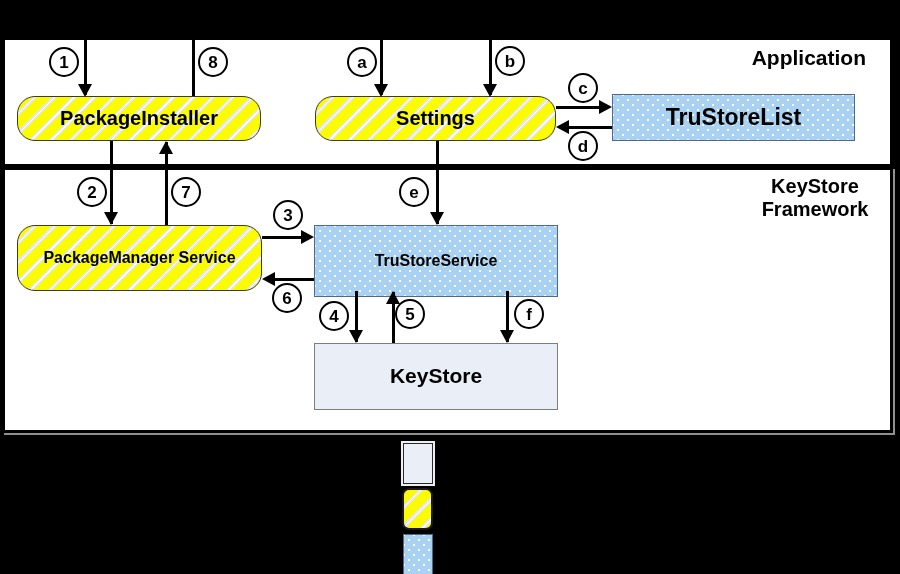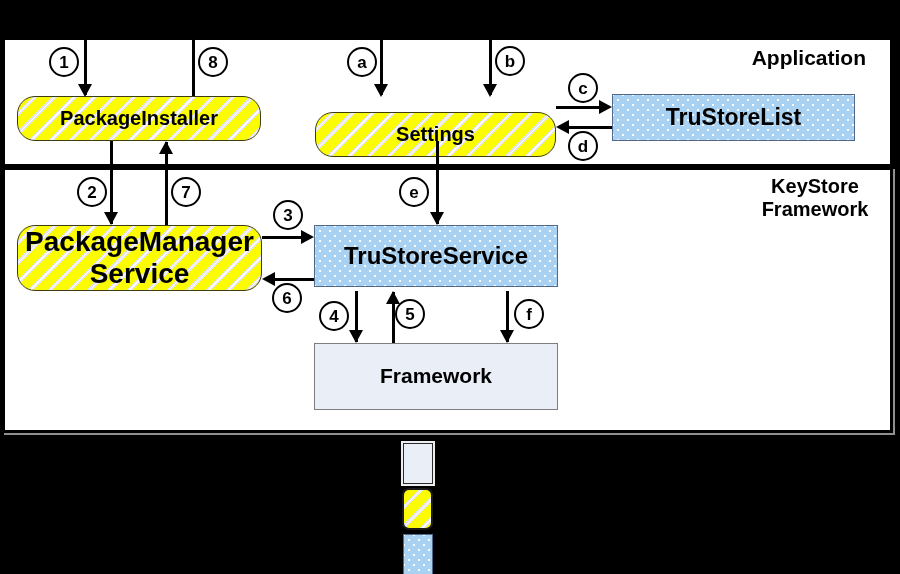--- a/index.html
+++ b/index.html
@@ -48,25 +48,25 @@
 </head>
 <body>
 
 <div class="sec" style="left:2px;top:37px;width:891px;height:130px;"></div>
 <div class="sec" style="left:2px;top:167px;width:891px;height:266px;box-shadow:2px 2px 0 #8f8f8f;"></div>
 
 <div class="seclabel" style="right:34px;top:46px;font-size:21px;">Application</div>
 <div class="seclabel" style="left:745px;top:175px;width:140px;font-size:20px;text-align:center;">KeyStore Framework</div>
 
 <div class="node hatch round" style="left:17px;top:96px;width:244px;height:45px;font-size:20px;">PackageInstaller</div>
-<div class="node hatch round" style="left:315px;top:112px;width:241px;height:45px;font-size:20px;text-align:center;">Settings</div>
+<div class="node hatch round" style="left:315px;top:96px;width:241px;height:45px;font-size:20px;text-align:center;">Settings</div>
 <div class="node dots" style="left:612px;top:94px;width:243px;height:47px;font-size:23px;">TruStoreList</div>
-<div class="node hatch round" style="left:17px;top:225px;width:245px;height:66px;font-size:28px;padding:0 24px;">PackageManager Service</div>
-<div class="node dots" style="left:314px;top:225px;width:244px;height:62px;font-size:24px;">TruStoreService</div>
-<div class="node plain" style="left:314px;top:343px;width:244px;height:67px;font-size:21px;">Framework</div>
+<div class="node hatch round" style="left:17px;top:225px;width:245px;height:66px;font-size:16px;padding:0 24px;">PackageManager Service</div>
+<div class="node dots" style="left:314px;top:225px;width:244px;height:72px;font-size:16px;">TruStoreService</div>
+<div class="node plain" style="left:314px;top:343px;width:244px;height:67px;font-size:21px;">KeyStore</div>
 
 <div class="vline" style="left:84px;top:0;height:95px;"></div>
 <div class="head down" style="left:78px;top:84px;"></div>
 
 <div class="vline" style="left:192px;top:0;height:96px;"></div>
 
 <div class="vline" style="left:380px;top:0;height:95px;"></div>
 <div class="head down" style="left:374px;top:84px;"></div>
 
 <div class="vline" style="left:489px;top:0;height:95px;"></div>

